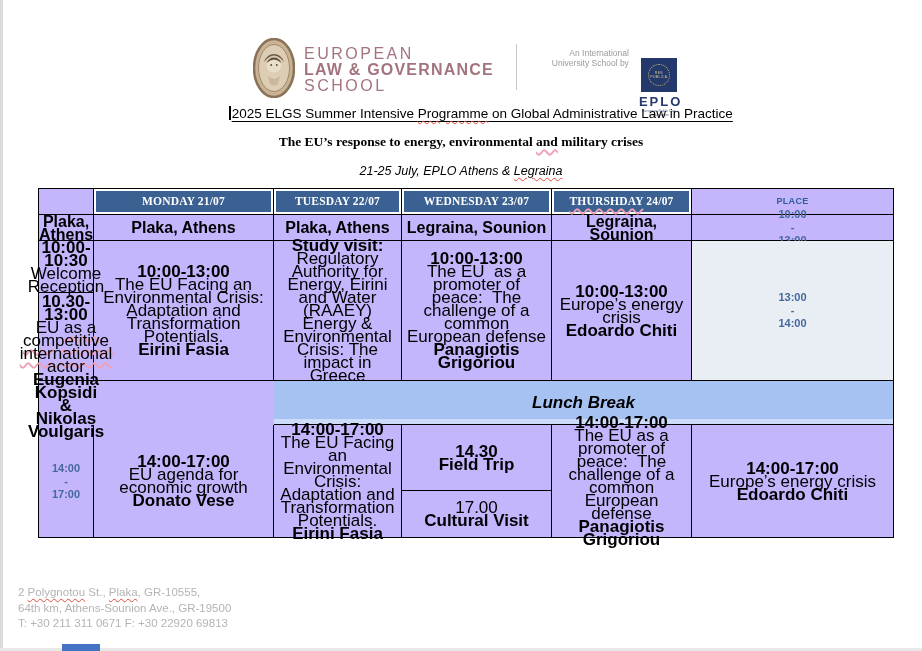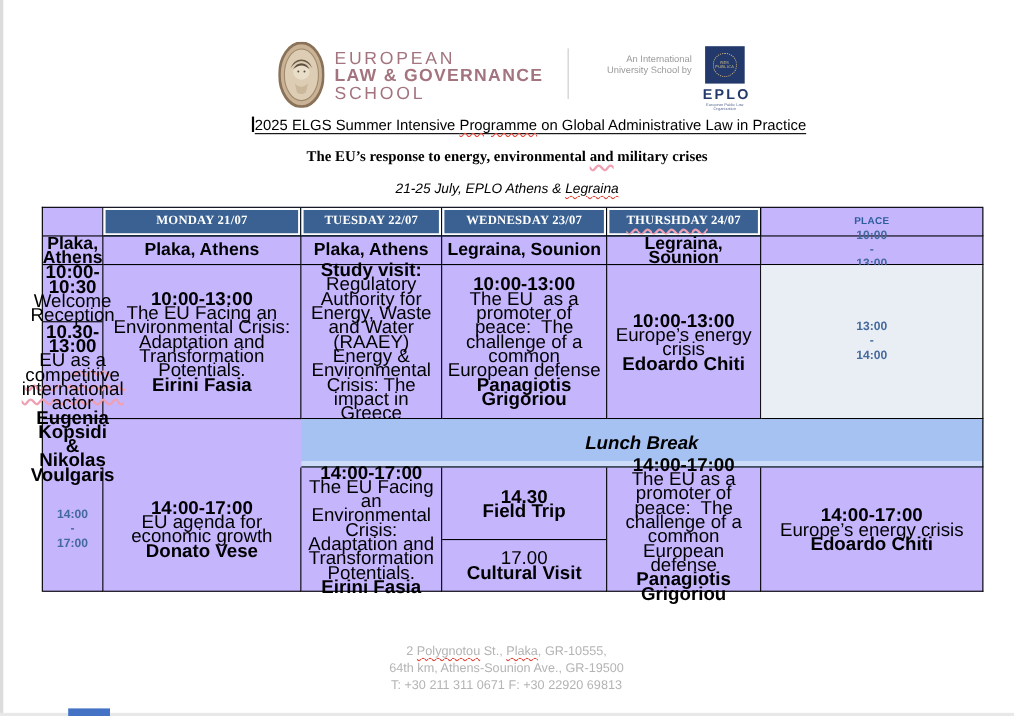--- a/index.html
+++ b/index.html
@@ -13,21 +13,21 @@
 
   
   .logo-row { position:absolute; top:38px; left:253px; display:flex; align-items:flex-start; }
   .seal { flex:0 0 auto; }
   .school-name { margin-left:9px; margin-top:8px; color:#a3747e; line-height:16px; white-space:nowrap; }
   .sn1 { font-size:16px; letter-spacing:2.5px; font-weight:400; }
   .sn2 { font-size:16px; letter-spacing:1.2px; font-weight:700; }
   .sn3 { font-size:16px; letter-spacing:2.5px; font-weight:400; }
   .logo-divider { width:1px; height:46px; background:#c9c9c9; margin:6px 0 0 22px; }
   .affil { margin:10px 0 0 16px; width:96px; text-align:right; color:#9a9a9a; font-size:8.5px; line-height:10px; }
-  .eplo { margin-left:10px; margin-top:4px; width:40px; text-align:center; }
+  .eplo { margin-left:10px; margin-top:20px; width:40px; text-align:center; }
   .eplo-box { width:36px; height:34px; background:#24396b; margin:0 auto; display:flex; align-items:center; justify-content:center; }
   .eplo-emblem { width:20px; height:20px; border:1px dotted #c4b078; border-radius:50%;
                  display:flex; flex-direction:column; align-items:center; justify-content:center;
                  color:#d8c68e; font-size:3.5px; line-height:4px; letter-spacing:0.3px; }
   .eplo-name { margin-top:2px; color:#24396b; font-weight:700; font-size:13px; letter-spacing:2px; }
   .eplo-tag { color:#5b6b93; font-size:3.6px; line-height:4px; }
 
   
   .titles { position:absolute; top:106px; left:0; width:922px; text-align:center; color:#000; }
   .main-title { font-size:13.5px; text-decoration:underline; text-underline-offset:3px;padding-left:40px; }
@@ -63,21 +63,21 @@
   .time { color:#44699d; font-weight:700; font-size:11px; line-height:13px; }
   .lunch { background:#a6c2f2; box-shadow:inset 0 -5px 0 #cddcf8; }
   .lunch-time { background:#e9edf4; }
   .split { padding:0; align-items:stretch; justify-content:flex-start; }
   .sub { display:flex; flex-direction:column; align-items:center; justify-content:center;
          text-align:center; padding:2px 4px; box-sizing:border-box; }
   .sub-divider { border-bottom:1px solid #000; }
   .cell-line { white-space:pre-wrap; }
 
   
-  .footer { position:absolute; top:585px; left:8px; width:905px; text-align:center;
+  .footer { position:absolute; top:585px; left:18px; width:905px; 
             color:#b4b4b4; font-size:11.5px; line-height:15.5px; }
 </style>
 </head>
 <body>
 
 <div style="position:absolute;inset:0;">
 
   <div class="edge-left"></div>
   <div class="edge-bottom"></div>
   <div class="blue-fragment"></div>
@@ -160,21 +160,21 @@
         <div class="b">Eugenia Kopsidi &amp; Nikolas Voulgaris</div>
       </div>
     </div>
     <div class="c">
       <div class="b">10:00-13:00</div>
       <div class="cell-line">The EU Facing an Environmental Crisis: Adaptation and Transformation Potentials.</div>
       <div class="b">Eirini Fasia</div>
     </div>
     <div class="c">
       <div class="b">Study visit:</div>
-      <div class="cell-line">Regulatory Authority for Energy, Waste and Water (RAAEY)</div>
+      <div class="cell-line">Regulatory Authority for Energy, Eirini and Water (RAAEY)</div>
       <div class="cell-line">Energy &amp; Environmental Crisis: The impact in Greece</div>
     </div>
     <div class="c">
       <div class="b">10:00-13:00</div>
       <div class="cell-line">The EU  as a promoter of peace:  The challenge of a common European defense</div>
       <div class="b">Panagiotis Grigoriou</div>
     </div>
     <div class="c">
       <div class="b">10:00-13:00</div>
       <div>Europe’s energy crisis</div>

